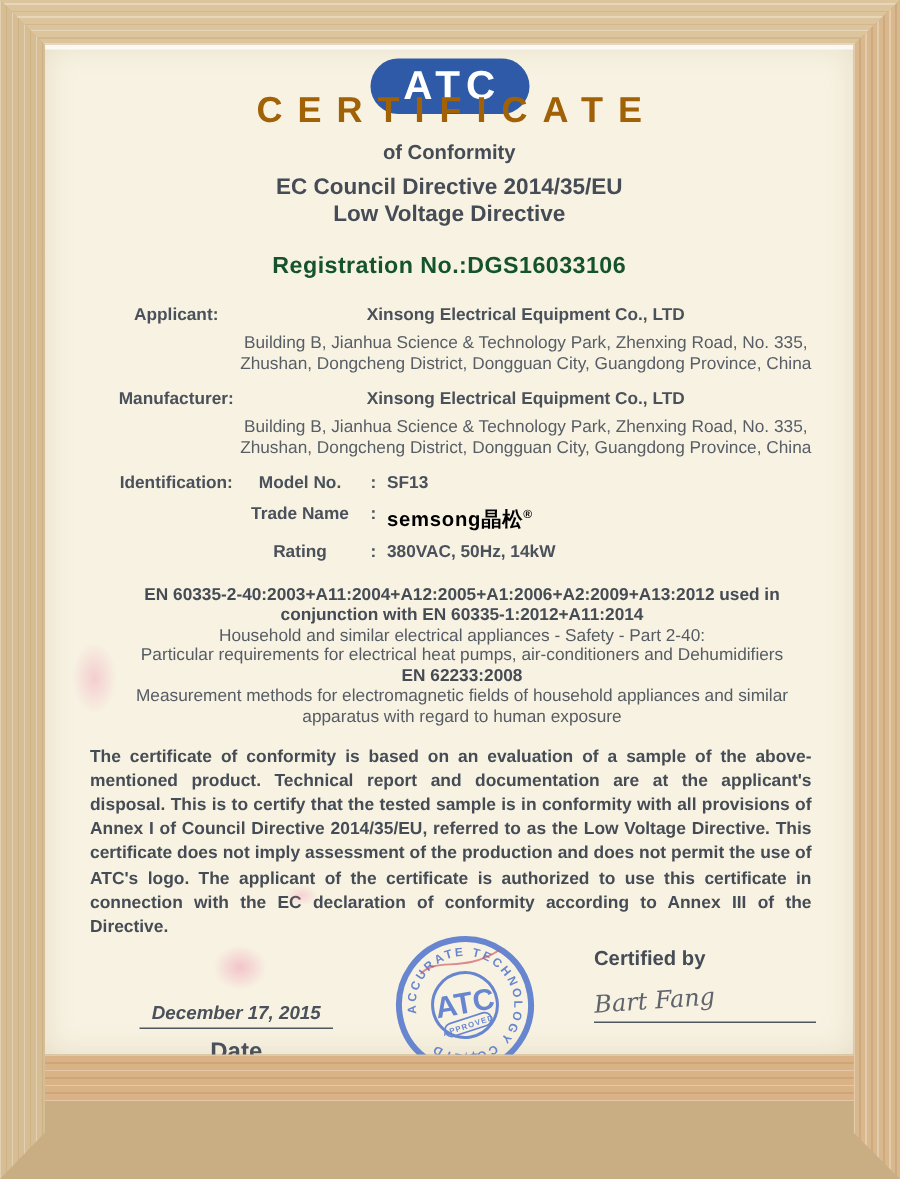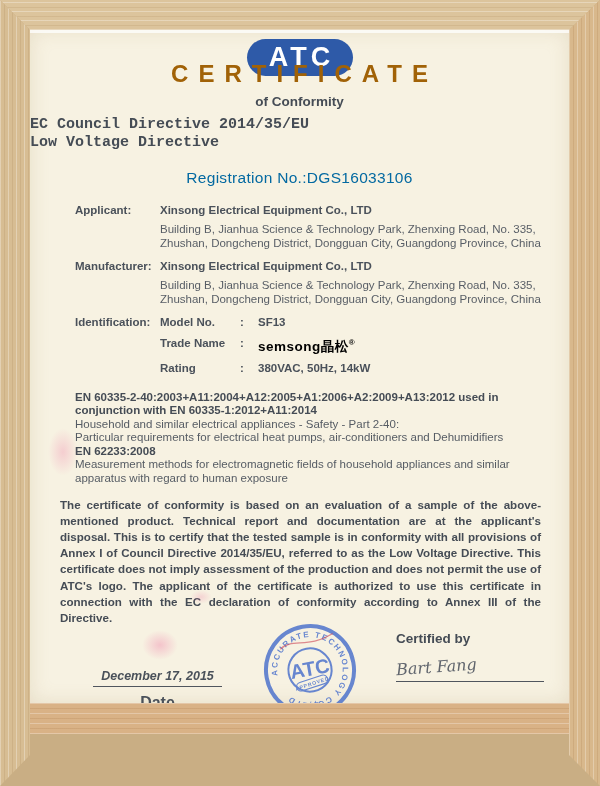--- a/index.html
+++ b/index.html
@@ -31,27 +31,27 @@
   .stain2{left:112px;top:600px;width:36px;height:30px;background:radial-gradient(ellipse,rgba(238,120,165,.38),transparent 70%);}
   .stain3{left:160px;top:560px;width:22px;height:14px;background:radial-gradient(ellipse,rgba(238,120,165,.25),transparent 70%);}
 
   
   .logo-pill{width:106px;height:37px;background:#2e5aa8;border-radius:19px;color:#fff;font-weight:bold;
     font-size:27px;letter-spacing:4px;text-indent:4px;display:flex;align-items:center;justify-content:center;
     margin:9px auto 0;position:relative;z-index:1;}
   .cert-title{text-align:center;font-size:24px;font-weight:bold;letter-spacing:10px;text-indent:10px;
     color:#a16207;margin-top:-16px;position:relative;z-index:2;}
   .subtitle{text-align:center;font-weight:bold;font-size:13.5px;margin-top:6px;color:#454c55;}
-  .directive{font-weight:bold;font-size:15px;line-height:18px;color:#454c55;font-family:Liberation Mono, monospace;}
+  .directive{text-align:center;font-weight:bold;font-size:15px;line-height:18px;color:#454c55;}
   .directive.first{margin-top:7px;}
-  .registration{text-align:center;font-weight:normal;font-size:15.5px;margin-top:17px;letter-spacing:.3px;color:#0369a1;}
+  .registration{text-align:center;font-weight:bold;font-size:15.5px;margin-top:17px;letter-spacing:.3px;color:#14532d;}
 
   
   .info-section{padding:16px 28px 0 45px;font-size:11.5px;line-height:14px;}
-  .row{display:flex;margin-bottom:9px;}
+  .row{display:flex;margin-bottom:9px;text-align:center;}
   .row-label{width:85px;flex:none;font-weight:bold;}
   .row-value{flex:1;}
   .org-name{font-weight:bold;margin-bottom:5px;}
   .org-address{font-weight:normal;color:#585e66;}
   .product-row{margin-top:11px;margin-bottom:13px;}
   .product-row .row-value{font-weight:bold;}
   .id-row{display:flex;margin-bottom:7px;}
   .id-name{width:80px;flex:none;font-weight:bold;}
   .id-colon{width:18px;flex:none;font-weight:bold;}
   .id-value{font-weight:bold;}

